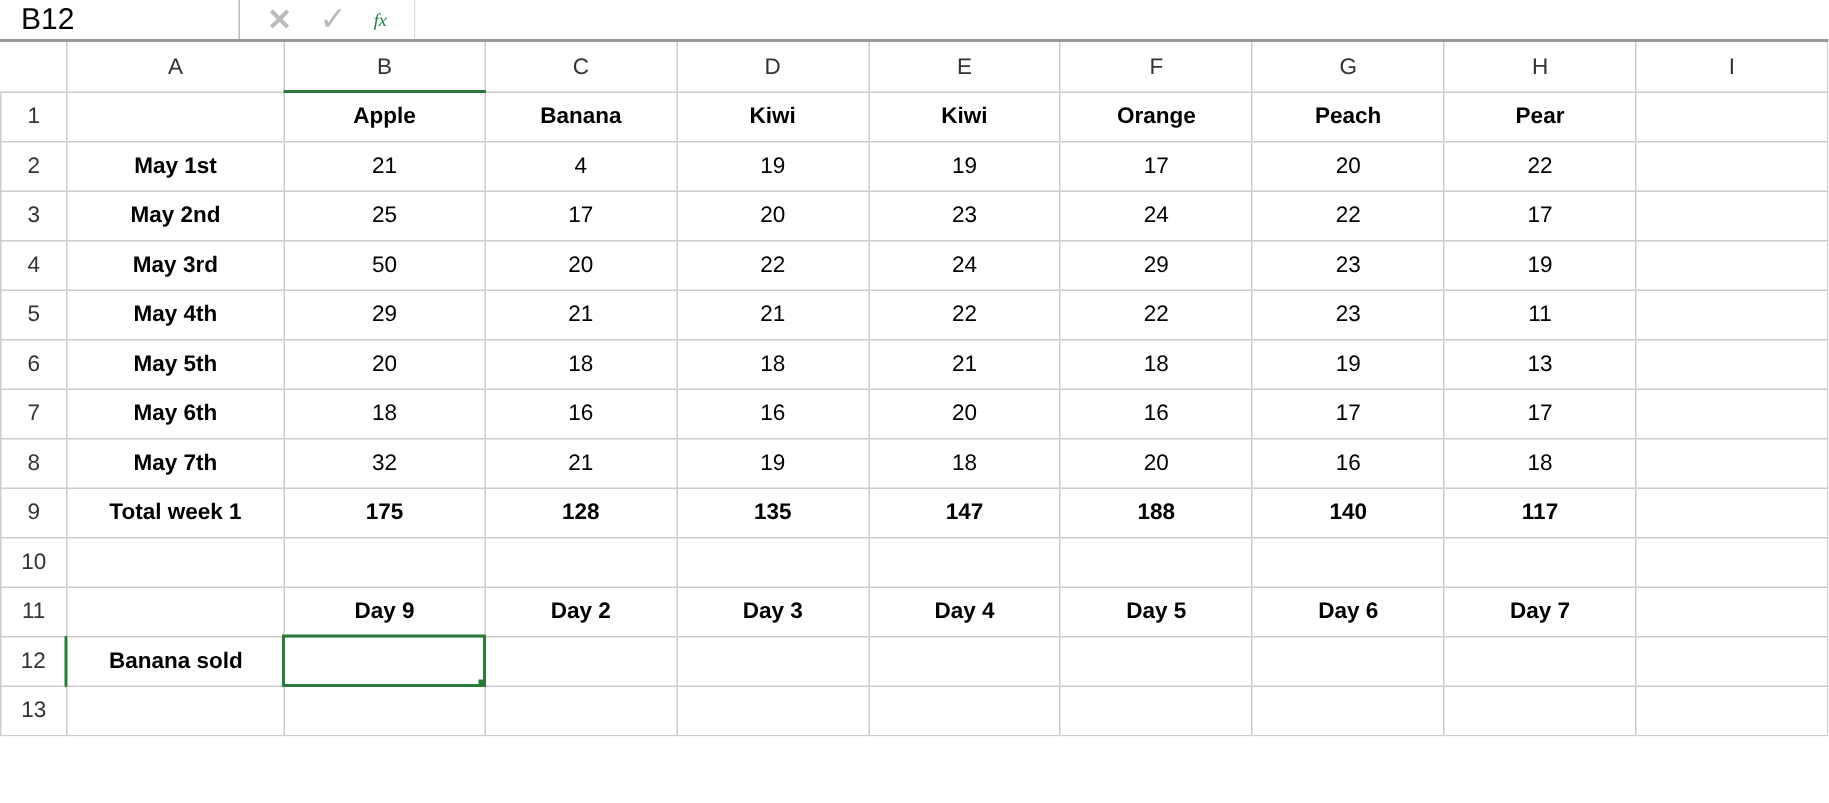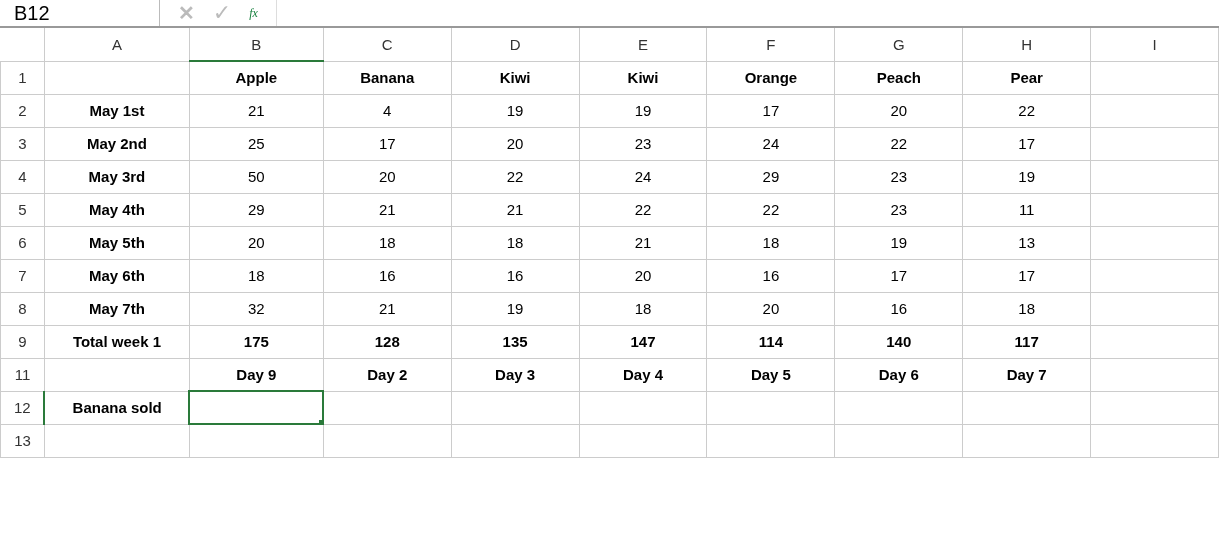--- a/index.html
+++ b/index.html
@@ -272,26 +272,38 @@
     <td></td>
   </tr>
 
   <tr>
     <th class="row-head">9</th>
     <td class="left bold">Total week 1</td>
     <td class="bold">175</td>
     <td class="bold">128</td>
     <td class="bold">135</td>
     <td class="bold">147</td>
-    <td class="bold">114</td>
+    <td class="bold">188</td>
     <td class="bold">140</td>
     <td class="bold">117</td>
     <td></td>
   </tr>
 
+  <tr>
+    <th class="row-head">10</th>
+    <td></td>
+          <td></td>
+          <td></td>
+          <td></td>
+          <td></td>
+          <td></td>
+          <td></td>
+          <td></td>
+          <td></td>
+  </tr>
 
   <tr>
     <th class="row-head">11</th>
     <td class="left"></td>
     <td class="bold">Day 9</td>
     <td class="bold">Day 2</td>
     <td class="bold">Day 3</td>
     <td class="bold">Day 4</td>
     <td class="bold">Day 5</td>
     <td class="bold">Day 6</td>

